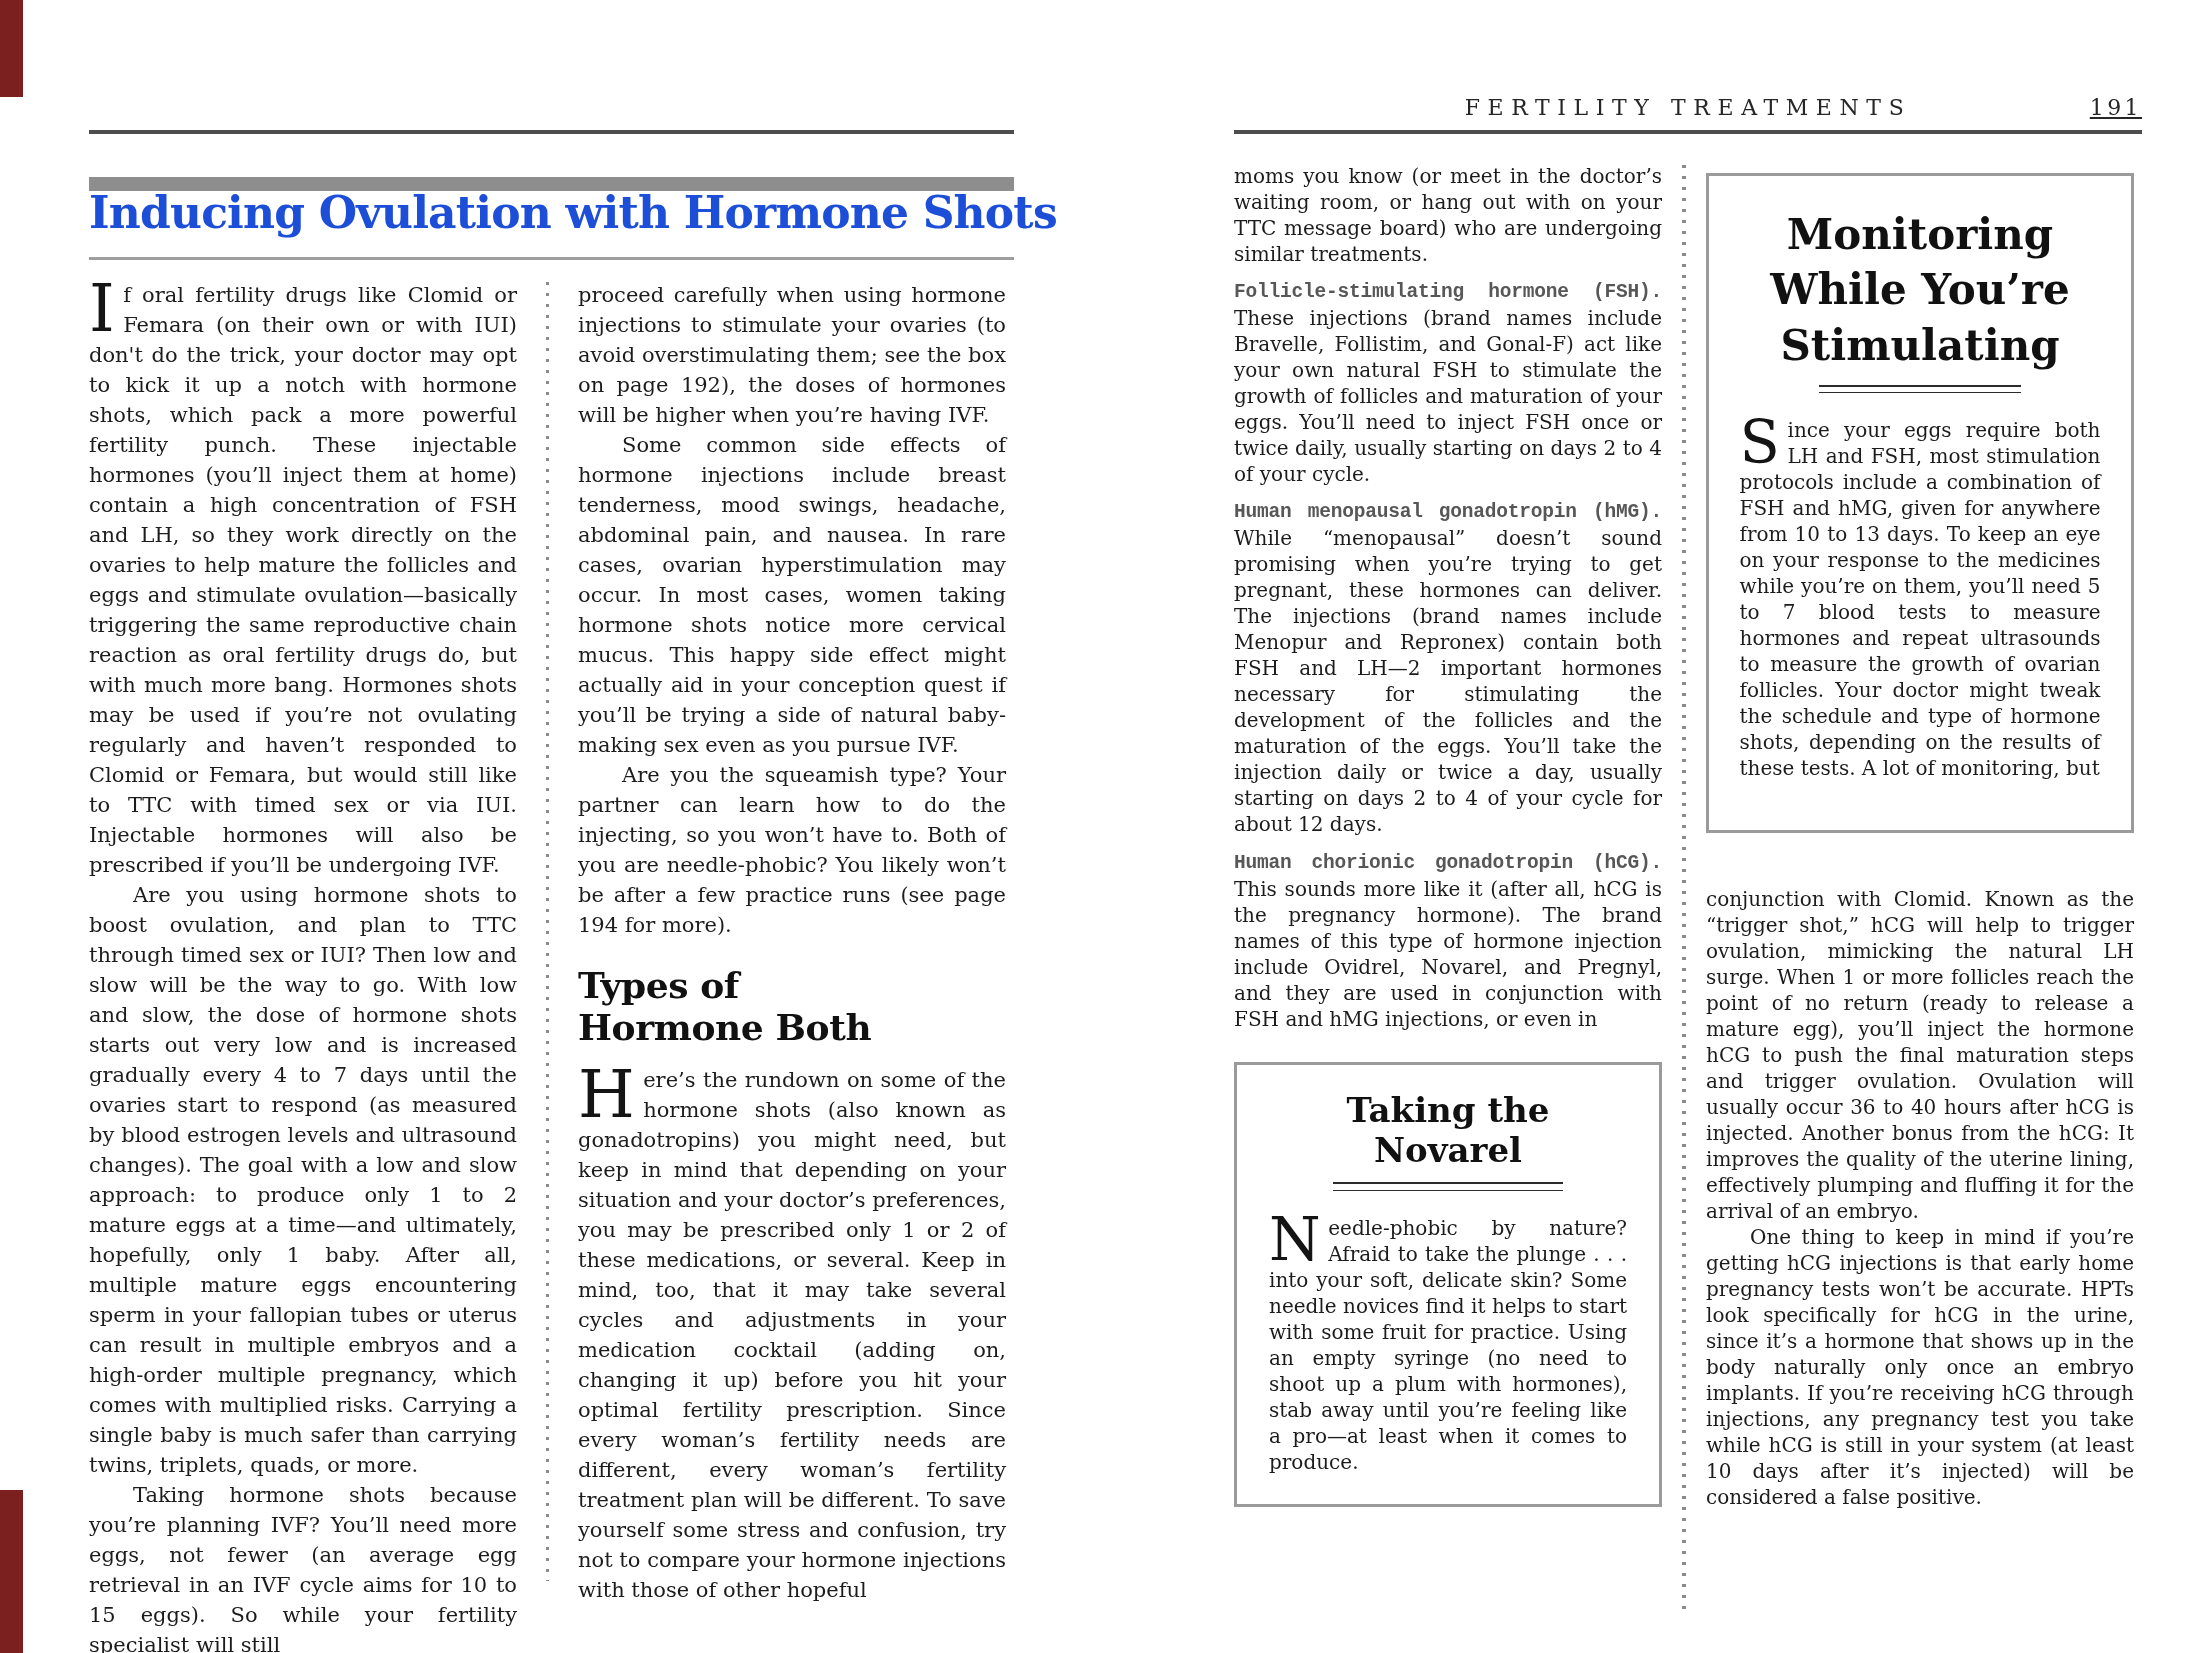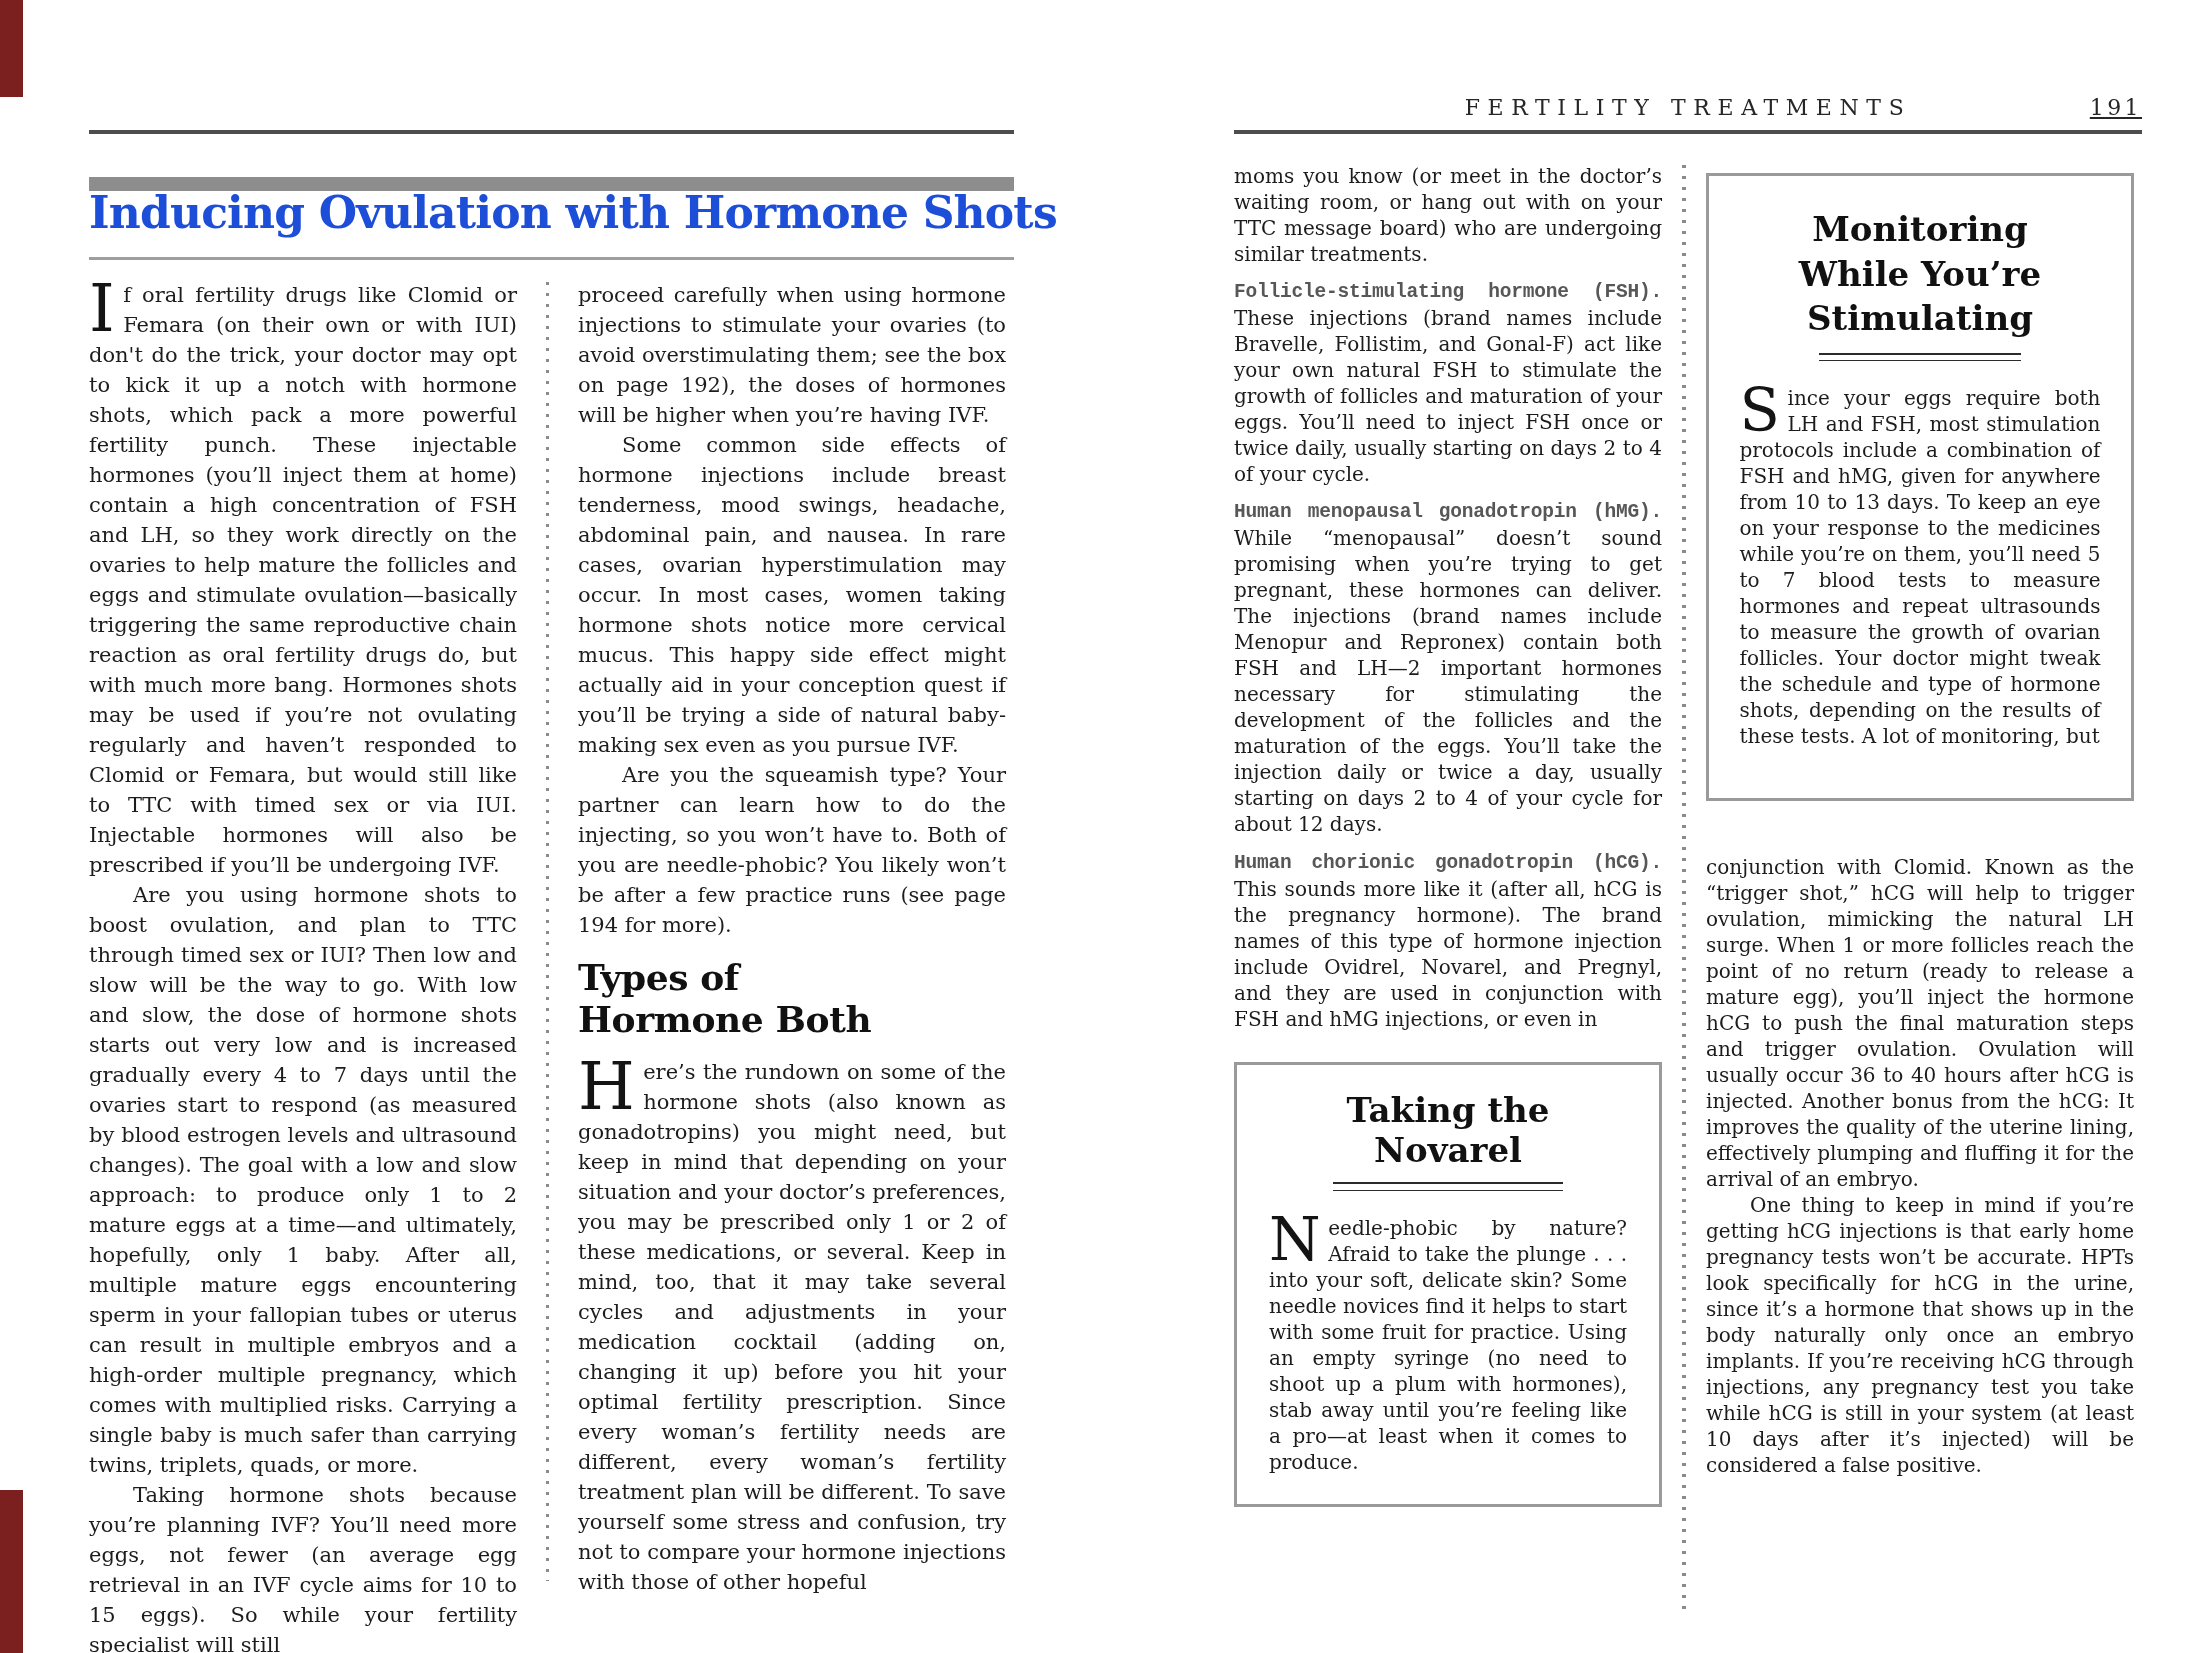--- a/index.html
+++ b/index.html
@@ -48,32 +48,32 @@
   .indent{text-indent:44px;}
   .sp{margin-top:10.2px;}
 
   .dc{float:left;font-weight:400;color:#141414;
     font-size:65px;line-height:51px;padding:3.4px 8.5px 0 0;}
   .dc.dcsm{font-size:59px;line-height:46px;padding:2.5px 7.6px 0 0;}
 
   .runin{font-family:Liberation Mono, monospace;font-weight:700;color:#575757;
     font-size:19.5px;letter-spacing:-0.2px;}
 
-  .subhead{margin:16px 0 17px;font-size:36px;line-height:1.17;font-weight:700;
+  .subhead{margin:24px 0 17px;font-size:36px;line-height:1.17;font-weight:700;
     letter-spacing:-0.4px;color:#111;}
 
   .box{border:3.4px solid #9a9a9a;background:#fff;box-sizing:border-box;}
   .box h3{margin:0;text-align:center;font-weight:700;color:#111;}
   .dblrule{border-top:2.5px solid #2b2b2b;border-bottom:1.7px solid #2b2b2b;height:5.1px;
     margin:12px auto 24px;}
   .plunge{margin-top:30.5px;padding:25.4px 32px 29px;width:100%;}
   .plunge h3{font-size:34px;}
   .plunge .dblrule{width:64%;}
   .monitor{margin-top:10.2px;margin-bottom:53px;padding:30.5px 30.5px 49px;width:100%;}
-  .monitor h3{font-size:34px;line-height:1.32;}
+  .monitor h3{font-size:42px;line-height:1.32;}
   .monitor .dblrule{width:56%;}
   .box p{font-size:20px;line-height:26px;}
 </style>
 </head>
 <body>
 
 <div class="spread">
 
   <div class="cover-red top"></div>
   <div class="cover-red bottom"></div>

